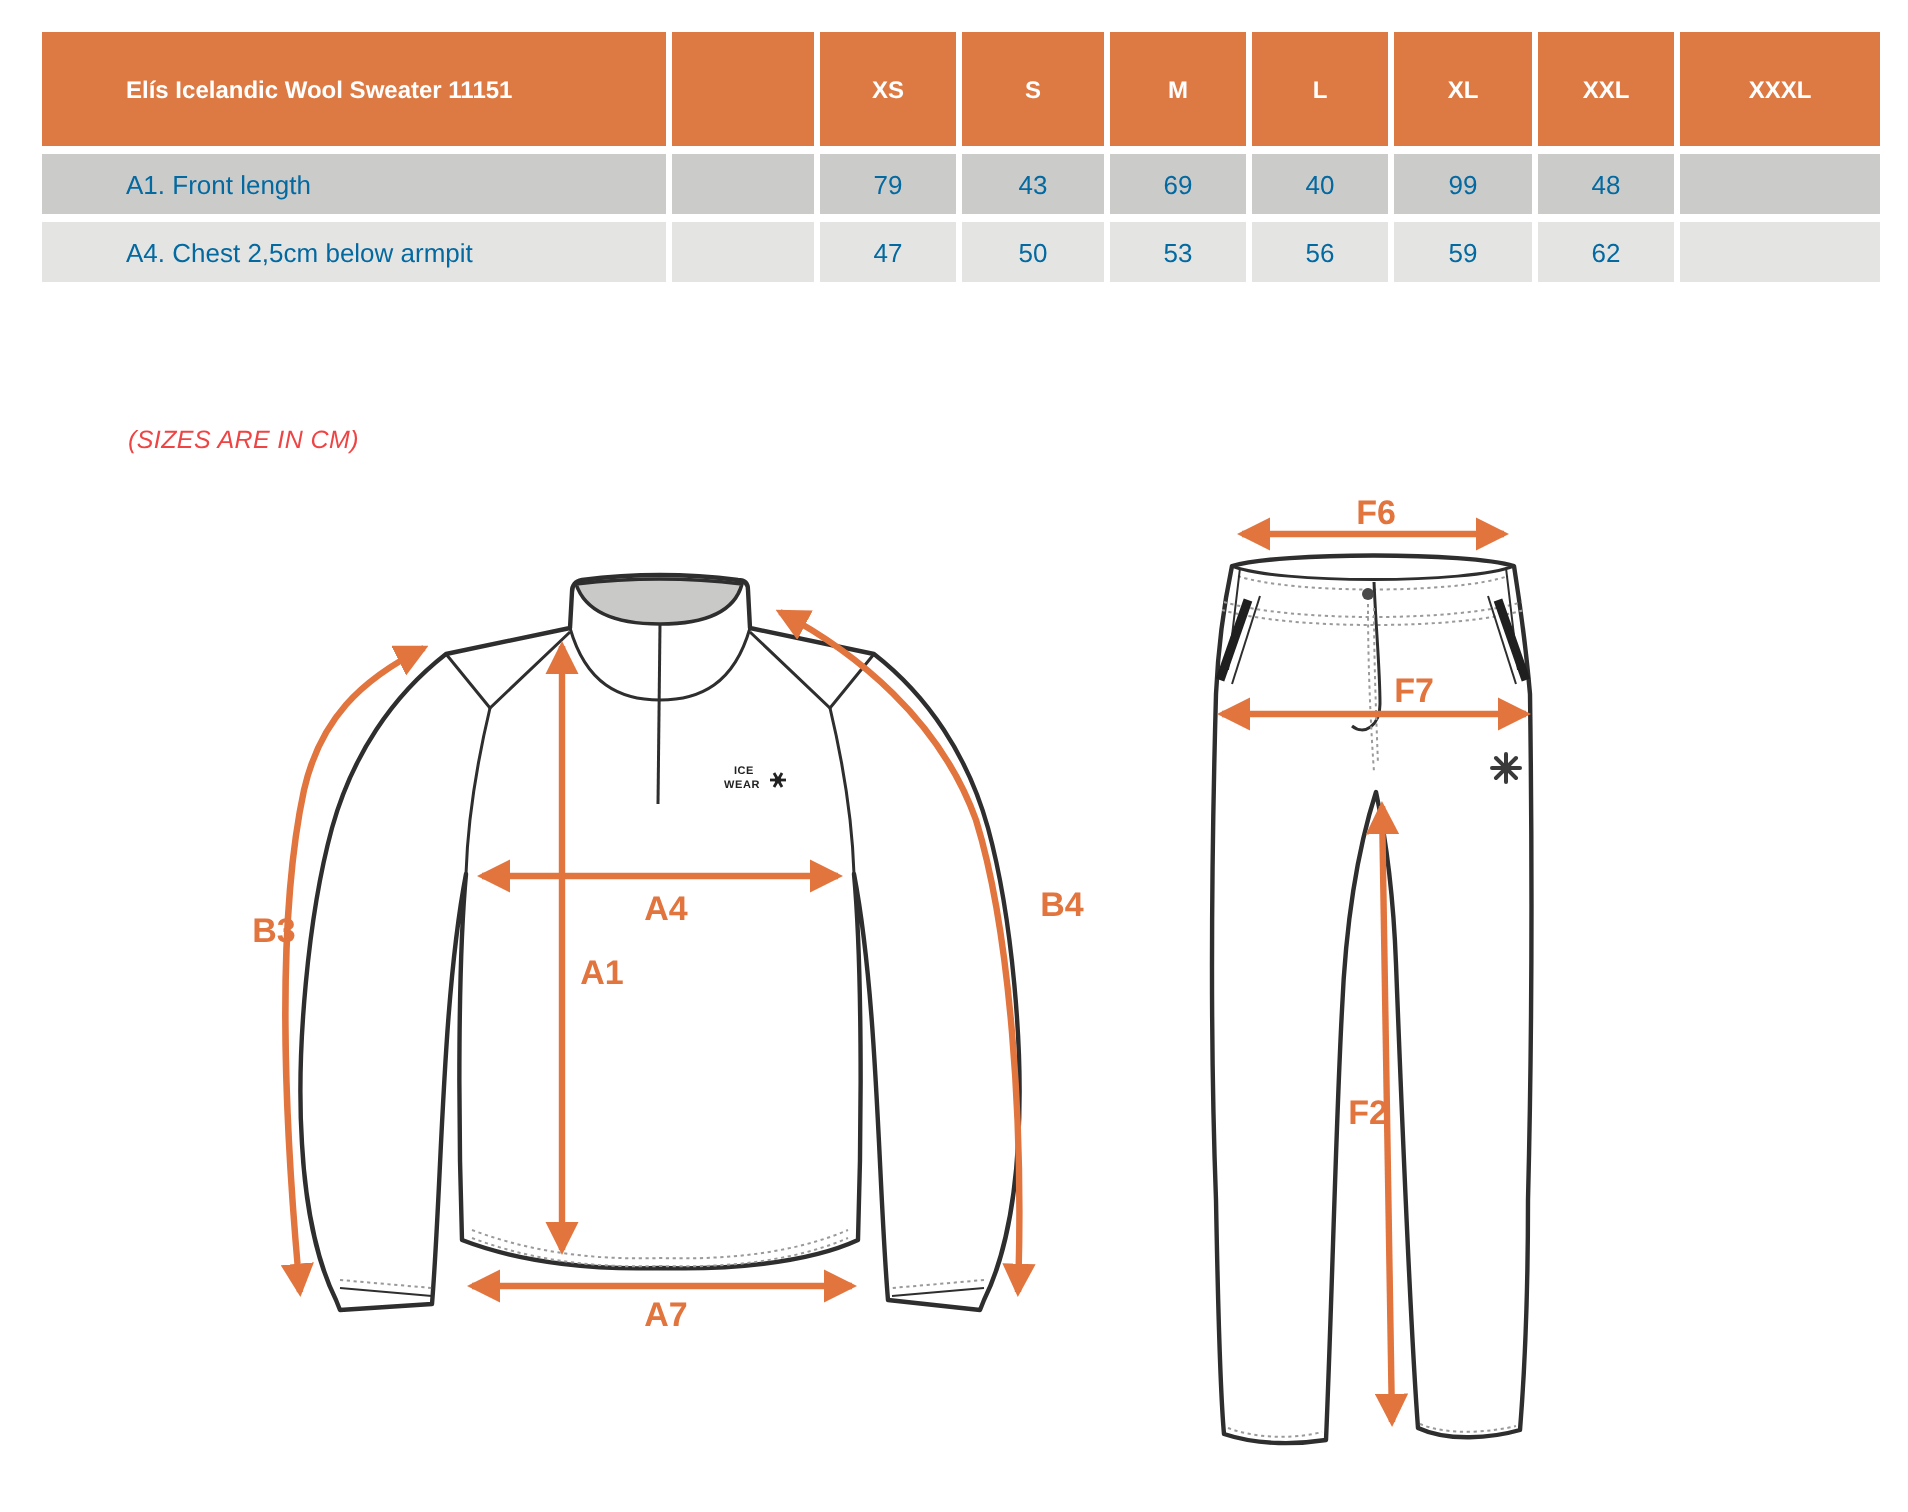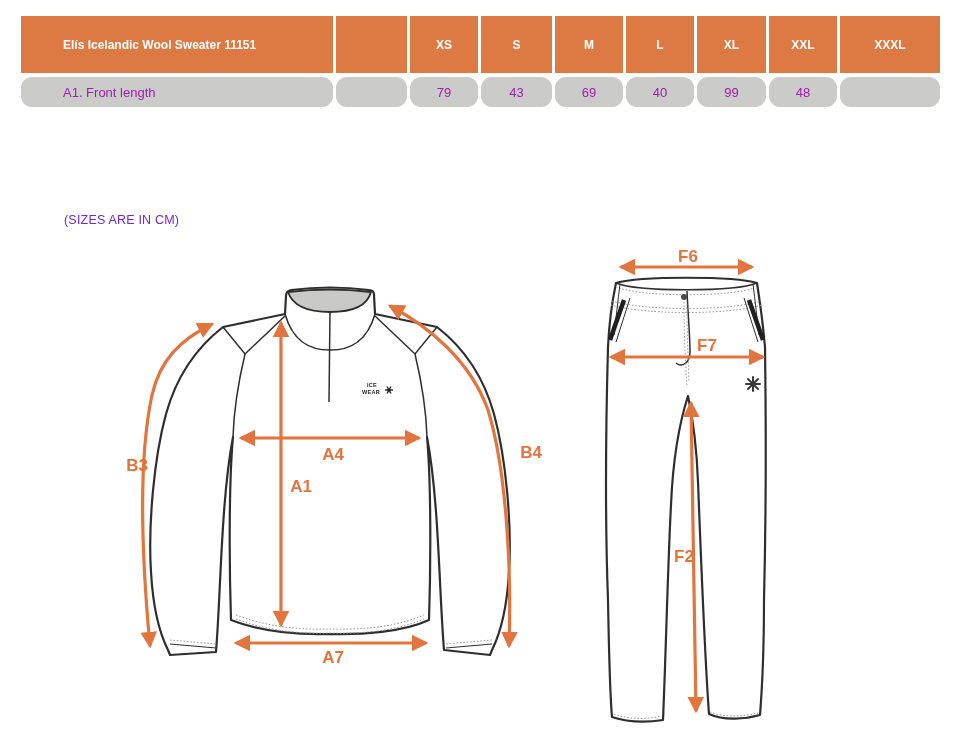--- a/index.html
+++ b/index.html
@@ -10,28 +10,29 @@
   table.size-chart{
     position:absolute;left:18px;top:12px;width:919px;
     border-collapse:separate;border-spacing:3px 4px;table-layout:fixed;
   }
   table.size-chart th{
     background:#dd7a43;color:#ffffff;font-size:12px;font-weight:bold;
     height:57px;text-align:center;padding:0;
   }
   table.size-chart th.title-cell{text-align:left;padding-left:42px}
   table.size-chart td{
-    font-size:13px;color:#a21caf;height:30px;text-align:center;padding:0;border-radius:11px;
+    font-size:13px;color:#0369a1;height:30px;text-align:center;padding:0;
   }
   table.size-chart tr.dark td{background:#cbcbca}
   table.size-chart tr.light td{background:#e4e4e2}
   table.size-chart td.label-cell{text-align:left;padding-left:42px}
   .unit-note{
-    position:absolute;left:64px;top:213px;color:#6d28d9;font-size:12.5px;
+    position:absolute;left:64px;top:213px;color:#ef4444;font-size:12.5px;
     letter-spacing:.2px;
+    font-style:italic;
   }
   svg.diagram{position:absolute;left:0;top:0}
   .garment{fill:#ffffff;stroke:#2e2e2e;stroke-width:2.2;stroke-linejoin:round}
   .seam{fill:none;stroke:#2e2e2e;stroke-width:1.5}
   .thin{fill:none;stroke:#2e2e2e;stroke-width:1}
   .stitch{fill:none;stroke:#9a9a9a;stroke-width:1;stroke-dasharray:1.6 1.8}
   .collar-fill{fill:#c9c9c8;stroke:#2e2e2e;stroke-width:1.8}
   .arrow{fill:none;stroke:#e2743e;stroke-width:3.2}
   .mlabel{fill:#e2743e;font-size:17px;font-weight:bold;text-anchor:middle;
           font-family:"Liberation Sans",sans-serif}
@@ -73,20 +74,31 @@
       <td class="label-cell">A1. Front length</td>
       <td></td>
       <td>79</td>
       <td>43</td>
       <td>69</td>
       <td>40</td>
       <td>99</td>
       <td>48</td>
       <td></td>
     </tr>
+    <tr class="light">
+      <td class="label-cell">A4. Chest 2,5cm below armpit</td>
+      <td></td>
+      <td>47</td>
+      <td>50</td>
+      <td>53</td>
+      <td>56</td>
+      <td>59</td>
+      <td>62</td>
+      <td></td>
+    </tr>
   </tbody>
 </table>
 
 <div class="unit-note">(SIZES ARE IN CM)</div>
 
 <svg class="diagram" width="954" height="756" viewBox="0 0 954 756">
   <defs>
     <marker id="ah" viewBox="0 0 10 10" refX="8.5" refY="5" markerWidth="5.2" markerHeight="5.2" orient="auto-start-reverse">
       <path d="M0 0 L10 5 L0 10 z" fill="#e2743e"></path>
     </marker>

